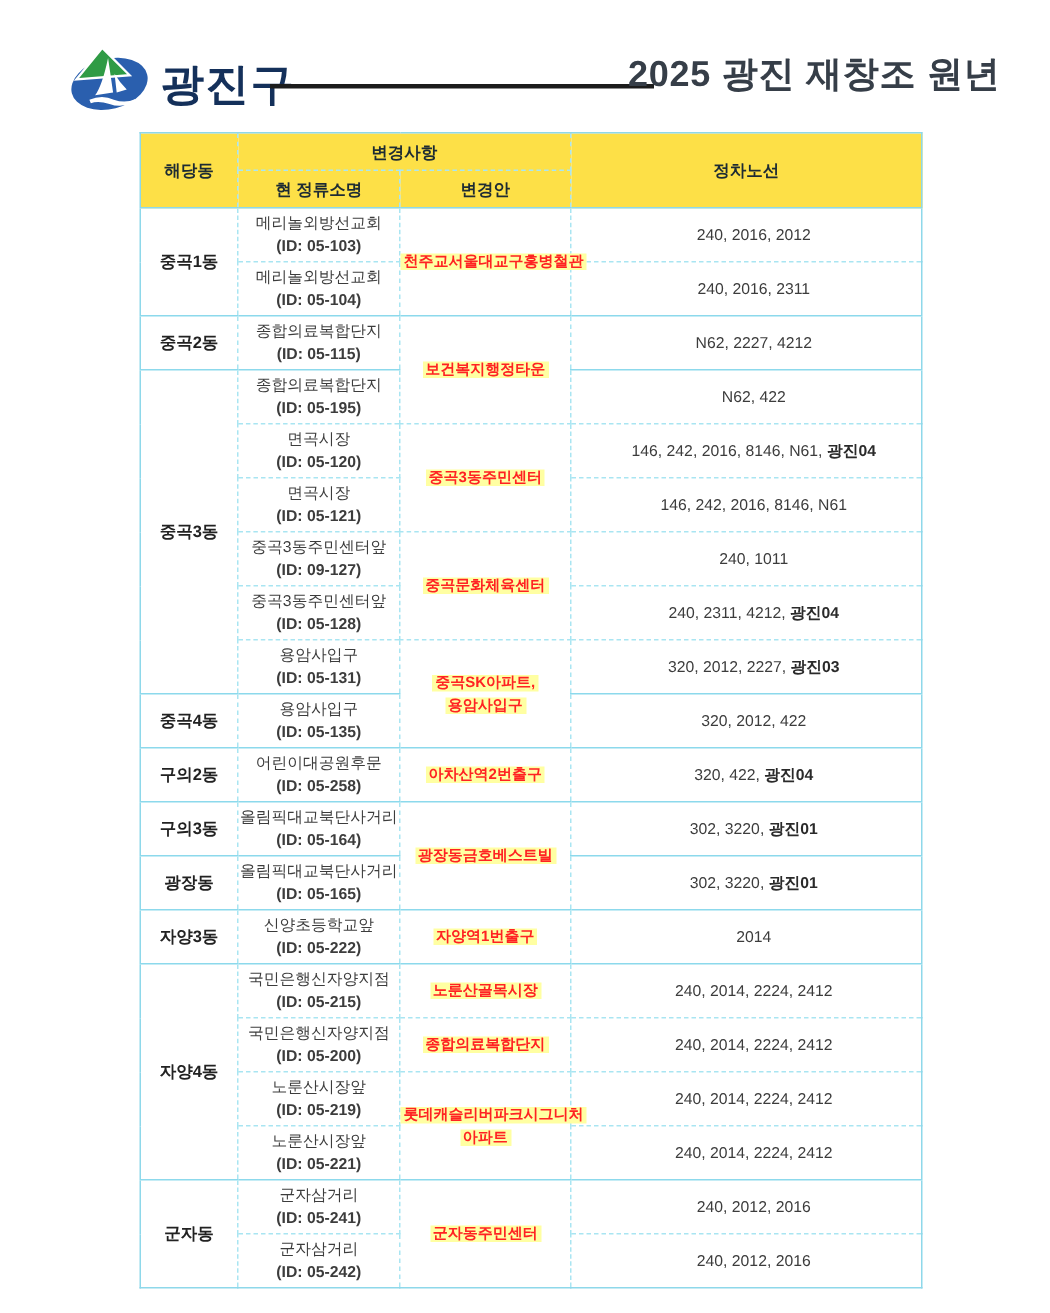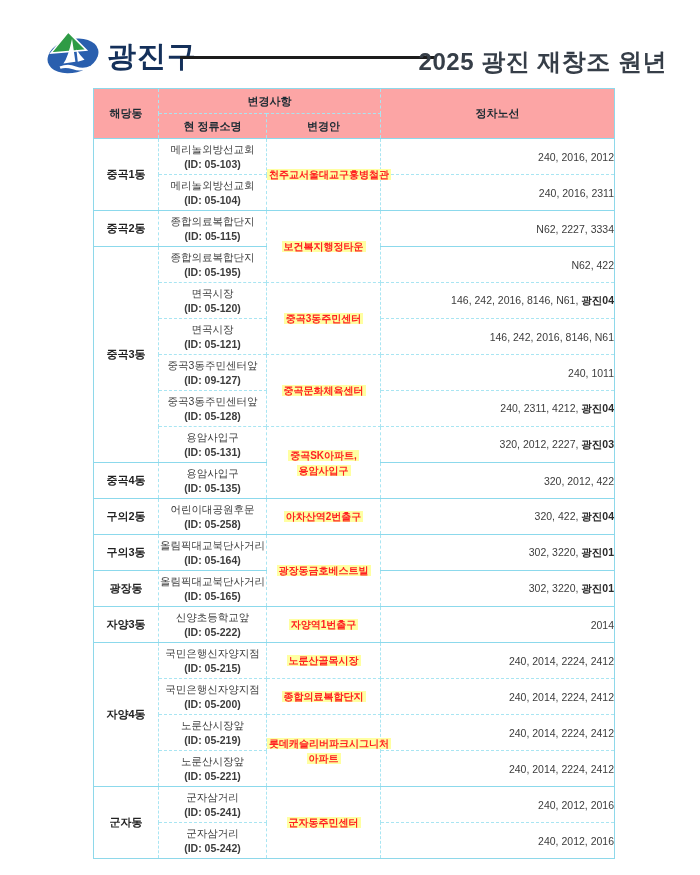--- a/index.html
+++ b/index.html
@@ -3,41 +3,41 @@
 <meta charset="utf-8">
 <style>
   * { margin: 0; padding: 0; box-sizing: border-box; }
   html, body { width: 700px; height: 875px; background: #ffffff; font-family: "Liberation Sans", sans-serif; position: relative; }
 
   
   .page-header { position: absolute; top: 0; left: 0; width: 700px; height: 88px; }
   .logo-svg { position: absolute; left: 44px; top: 30px; width: 58px; height: 46px; }
   .logo-text { position: absolute; left: 107px; top: 37px; font-size: 29px; font-weight: 800; color: #14305a; letter-spacing: 1px; }
   .header-divider { position: absolute; left: 180px; top: 56px; width: 256px; height: 2.5px; background: #1c1c1c; }
-  .slogan { position: absolute; right: 33px; top: 46px; font-size: 24px; font-weight: 800; color: #363e48; letter-spacing: 0.5px; white-space: nowrap; }
+  .slogan { position: absolute; right: 33px; top: 33px; font-size: 24px; font-weight: 800; color: #363e48; letter-spacing: 0.5px; white-space: nowrap; }
 
   
   .table-wrap { position: absolute; left: 93px; top: 88px; }
   table { border-collapse: collapse; table-layout: fixed; width: 521px; border: 1px solid #8ed8ea; }
   col.c-dong { width: 65px; }
   col.c-stop { width: 108px; }
   col.c-prop { width: 114px; }
   col.c-routes { width: 234px; }
 
   th, td { border: 1px dashed #a9e5f2; text-align: center; vertical-align: middle; }
-  thead th { background: #fca5a5; color: #1d2b33; font-size: 11px; font-weight: bold; height: 25px; }
+  thead th { background: #fde047; color: #1d2b33; font-size: 11px; font-weight: bold; height: 25px; }
   tbody td { height: 36px; background: #ffffff; }
   tbody tr.section-start td { border-top: 1px solid #8cd9ec; }
 
   td.dong { font-size: 11px; font-weight: bold; color: #222222; }
   td.stop { font-size: 10.5px; color: #3c3c3c; line-height: 1.35; }
   td.stop .stop-id { color: #3c3c3c; font-weight: bold; }
   td.proposal { font-size: 10px; font-weight: bold; color: #ff2222; line-height: 1.5; }
   td.proposal .hl { background: #ffffa2; padding: 0 2px; white-space: nowrap; }
-  td.routes { text-align: right; padding-left: 10px; font-size: 10.5px; color: #3c3c3c; }
+  td.routes { text-align: center; padding-left: 10px; font-size: 10.5px; color: #3c3c3c; }
   td.routes .b { font-weight: bold; color: #2a2a2a; margin-top: 38px; }
 </style>
 </head>
 <body>
 
 <div class="page-header">
   <svg class="logo-svg" viewBox="0 0 60 48">
     <ellipse cx="30" cy="27" rx="27" ry="17.5" fill="#2a5fae" transform="rotate(-14 30 27)"></ellipse>
     <polygon points="25,2 44,21 7,24" fill="#2f9b45" stroke="#ffffff" stroke-width="1.6"></polygon>
     <path d="M29 9 L32.5 33 L20 35 Q25 28 29 9 Z" fill="#ffffff"></path>
@@ -89,21 +89,21 @@
         </tr>
         <tr class="section-start">
           <td class="dong" rowspan="1">중곡2동</td>
           <td class="stop">
             <div>종합의료복합단지</div>
             <div class="stop-id">(ID: 05-115)</div>
           </td>
           <td class="proposal" rowspan="2">
             <div><span class="hl">보건복지행정타운</span></div>
           </td>
-          <td class="routes"><span>N62, 2227, 3334</span></td>
+          <td class="routes"><span>N62, 2227, 4212</span></td>
         </tr>
         <tr class="section-start">
           <td class="dong" rowspan="6">중곡3동</td>
           <td class="stop">
             <div>종합의료복합단지</div>
             <div class="stop-id">(ID: 05-195)</div>
           </td>
           <td class="routes"><span>N62, 422</span></td>
         </tr>
         <tr>

